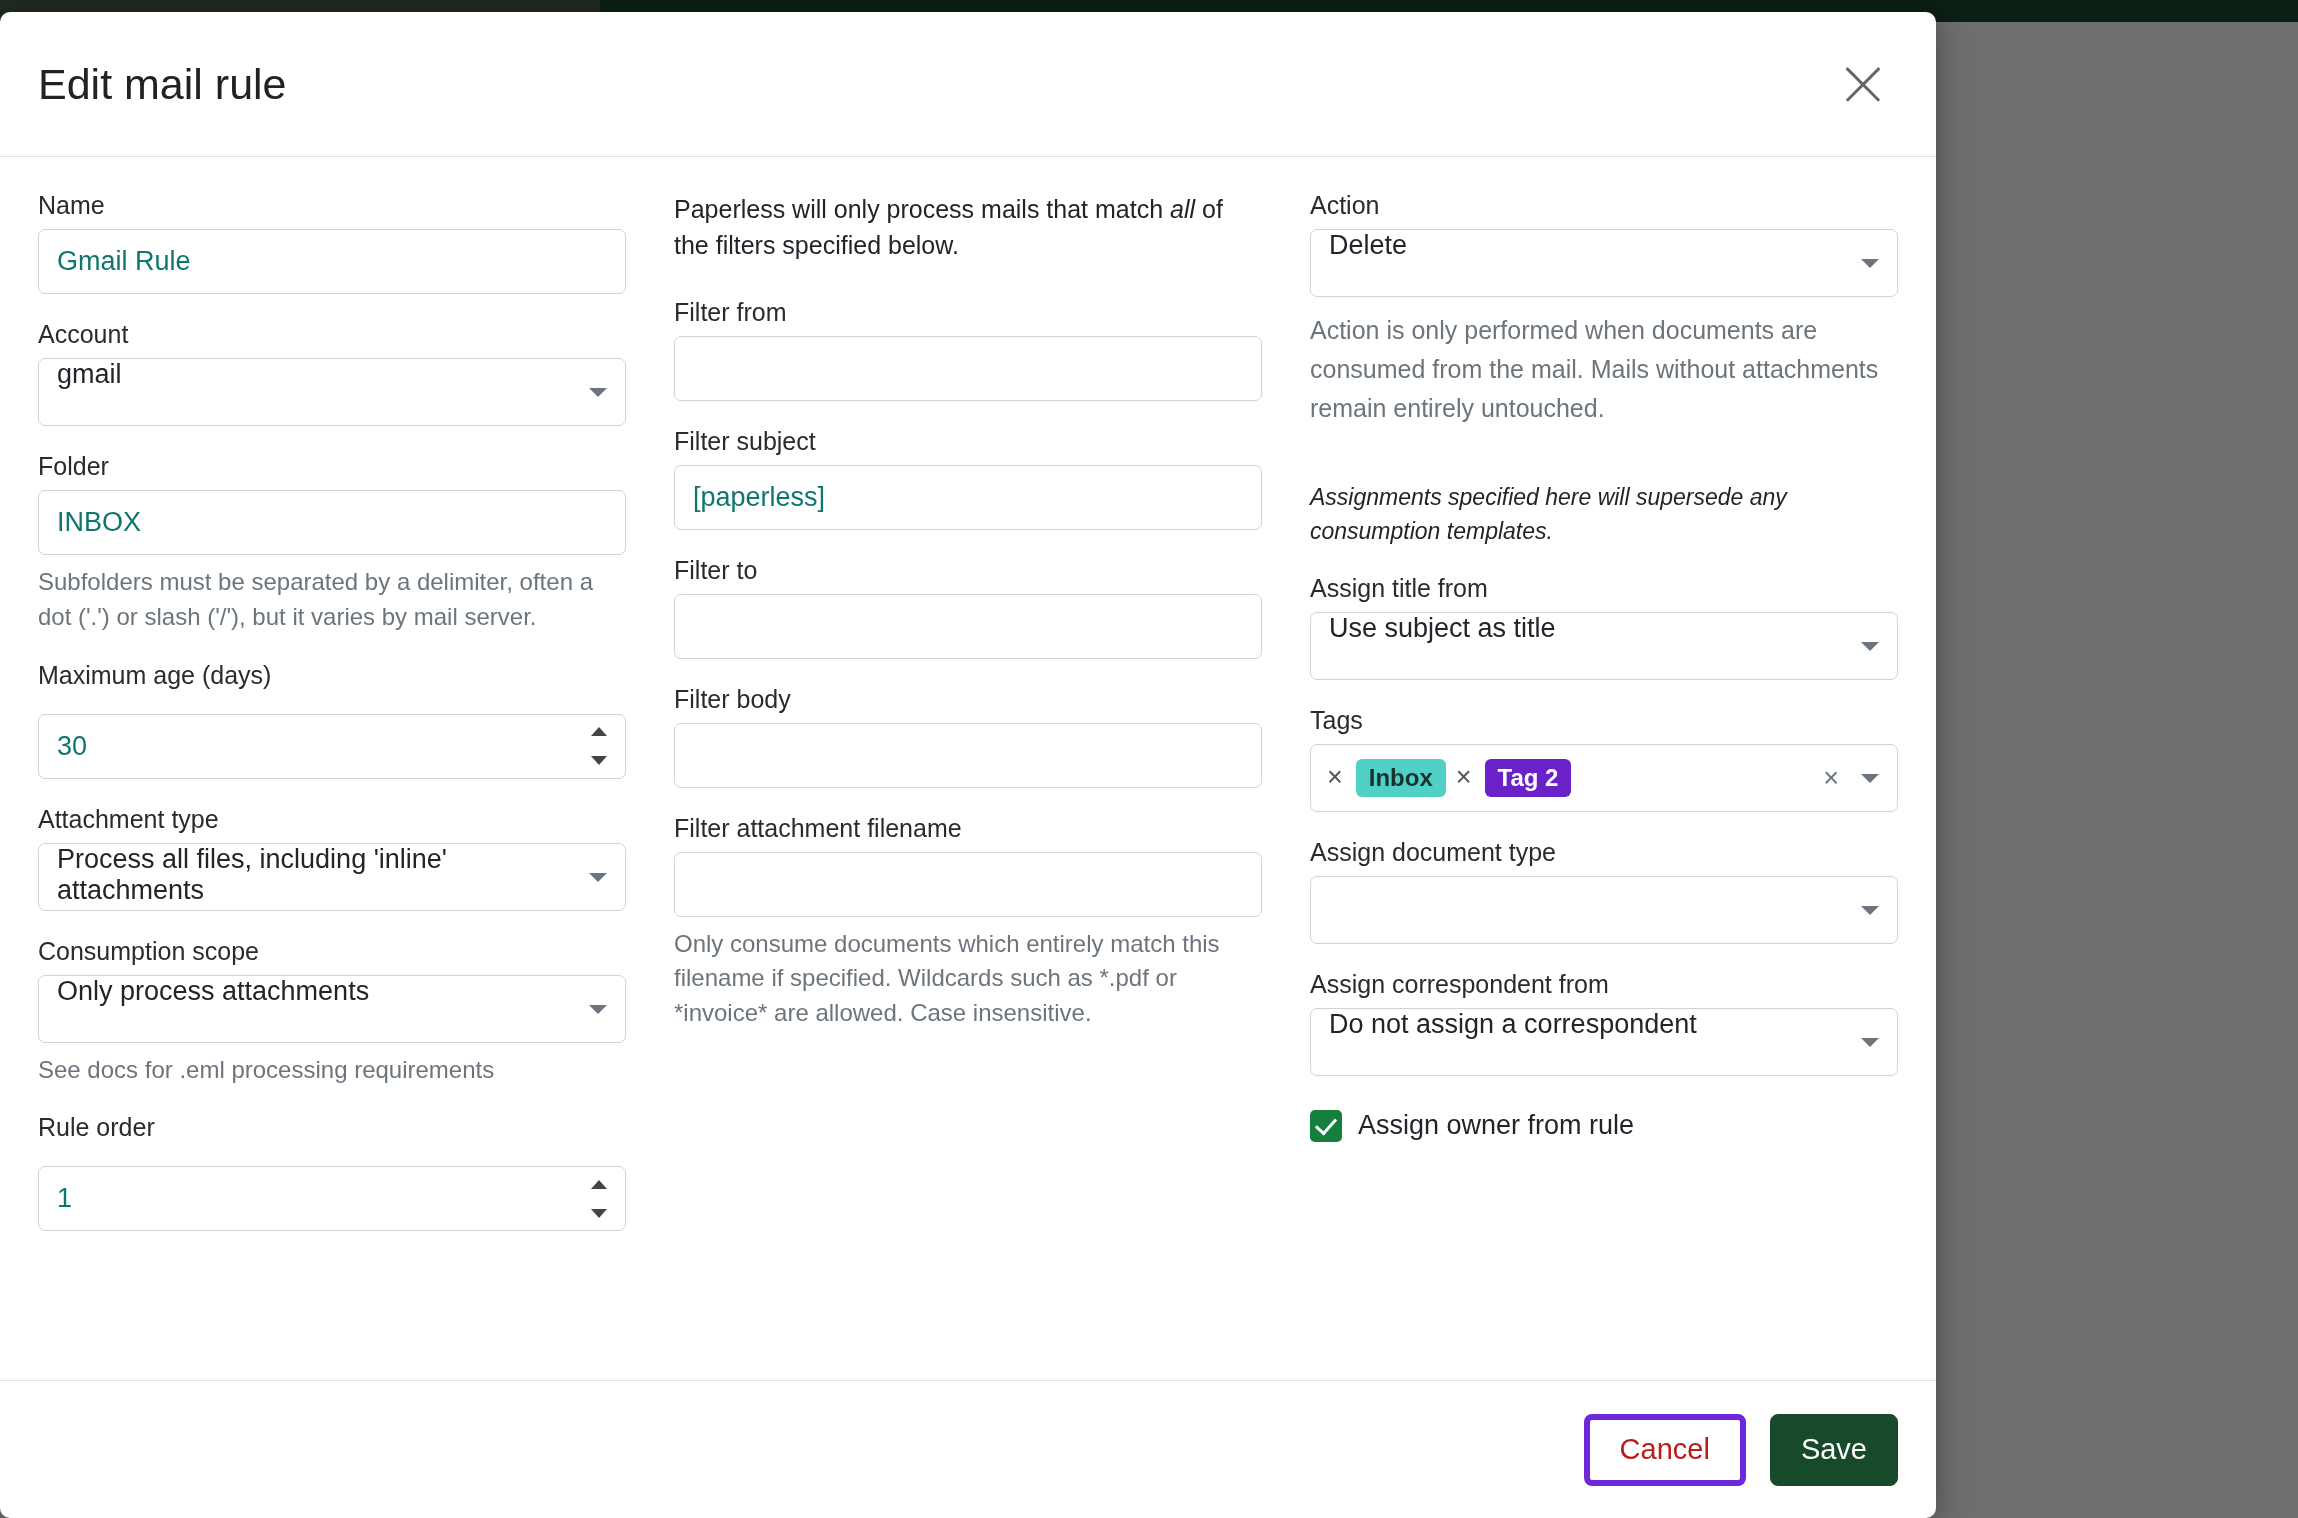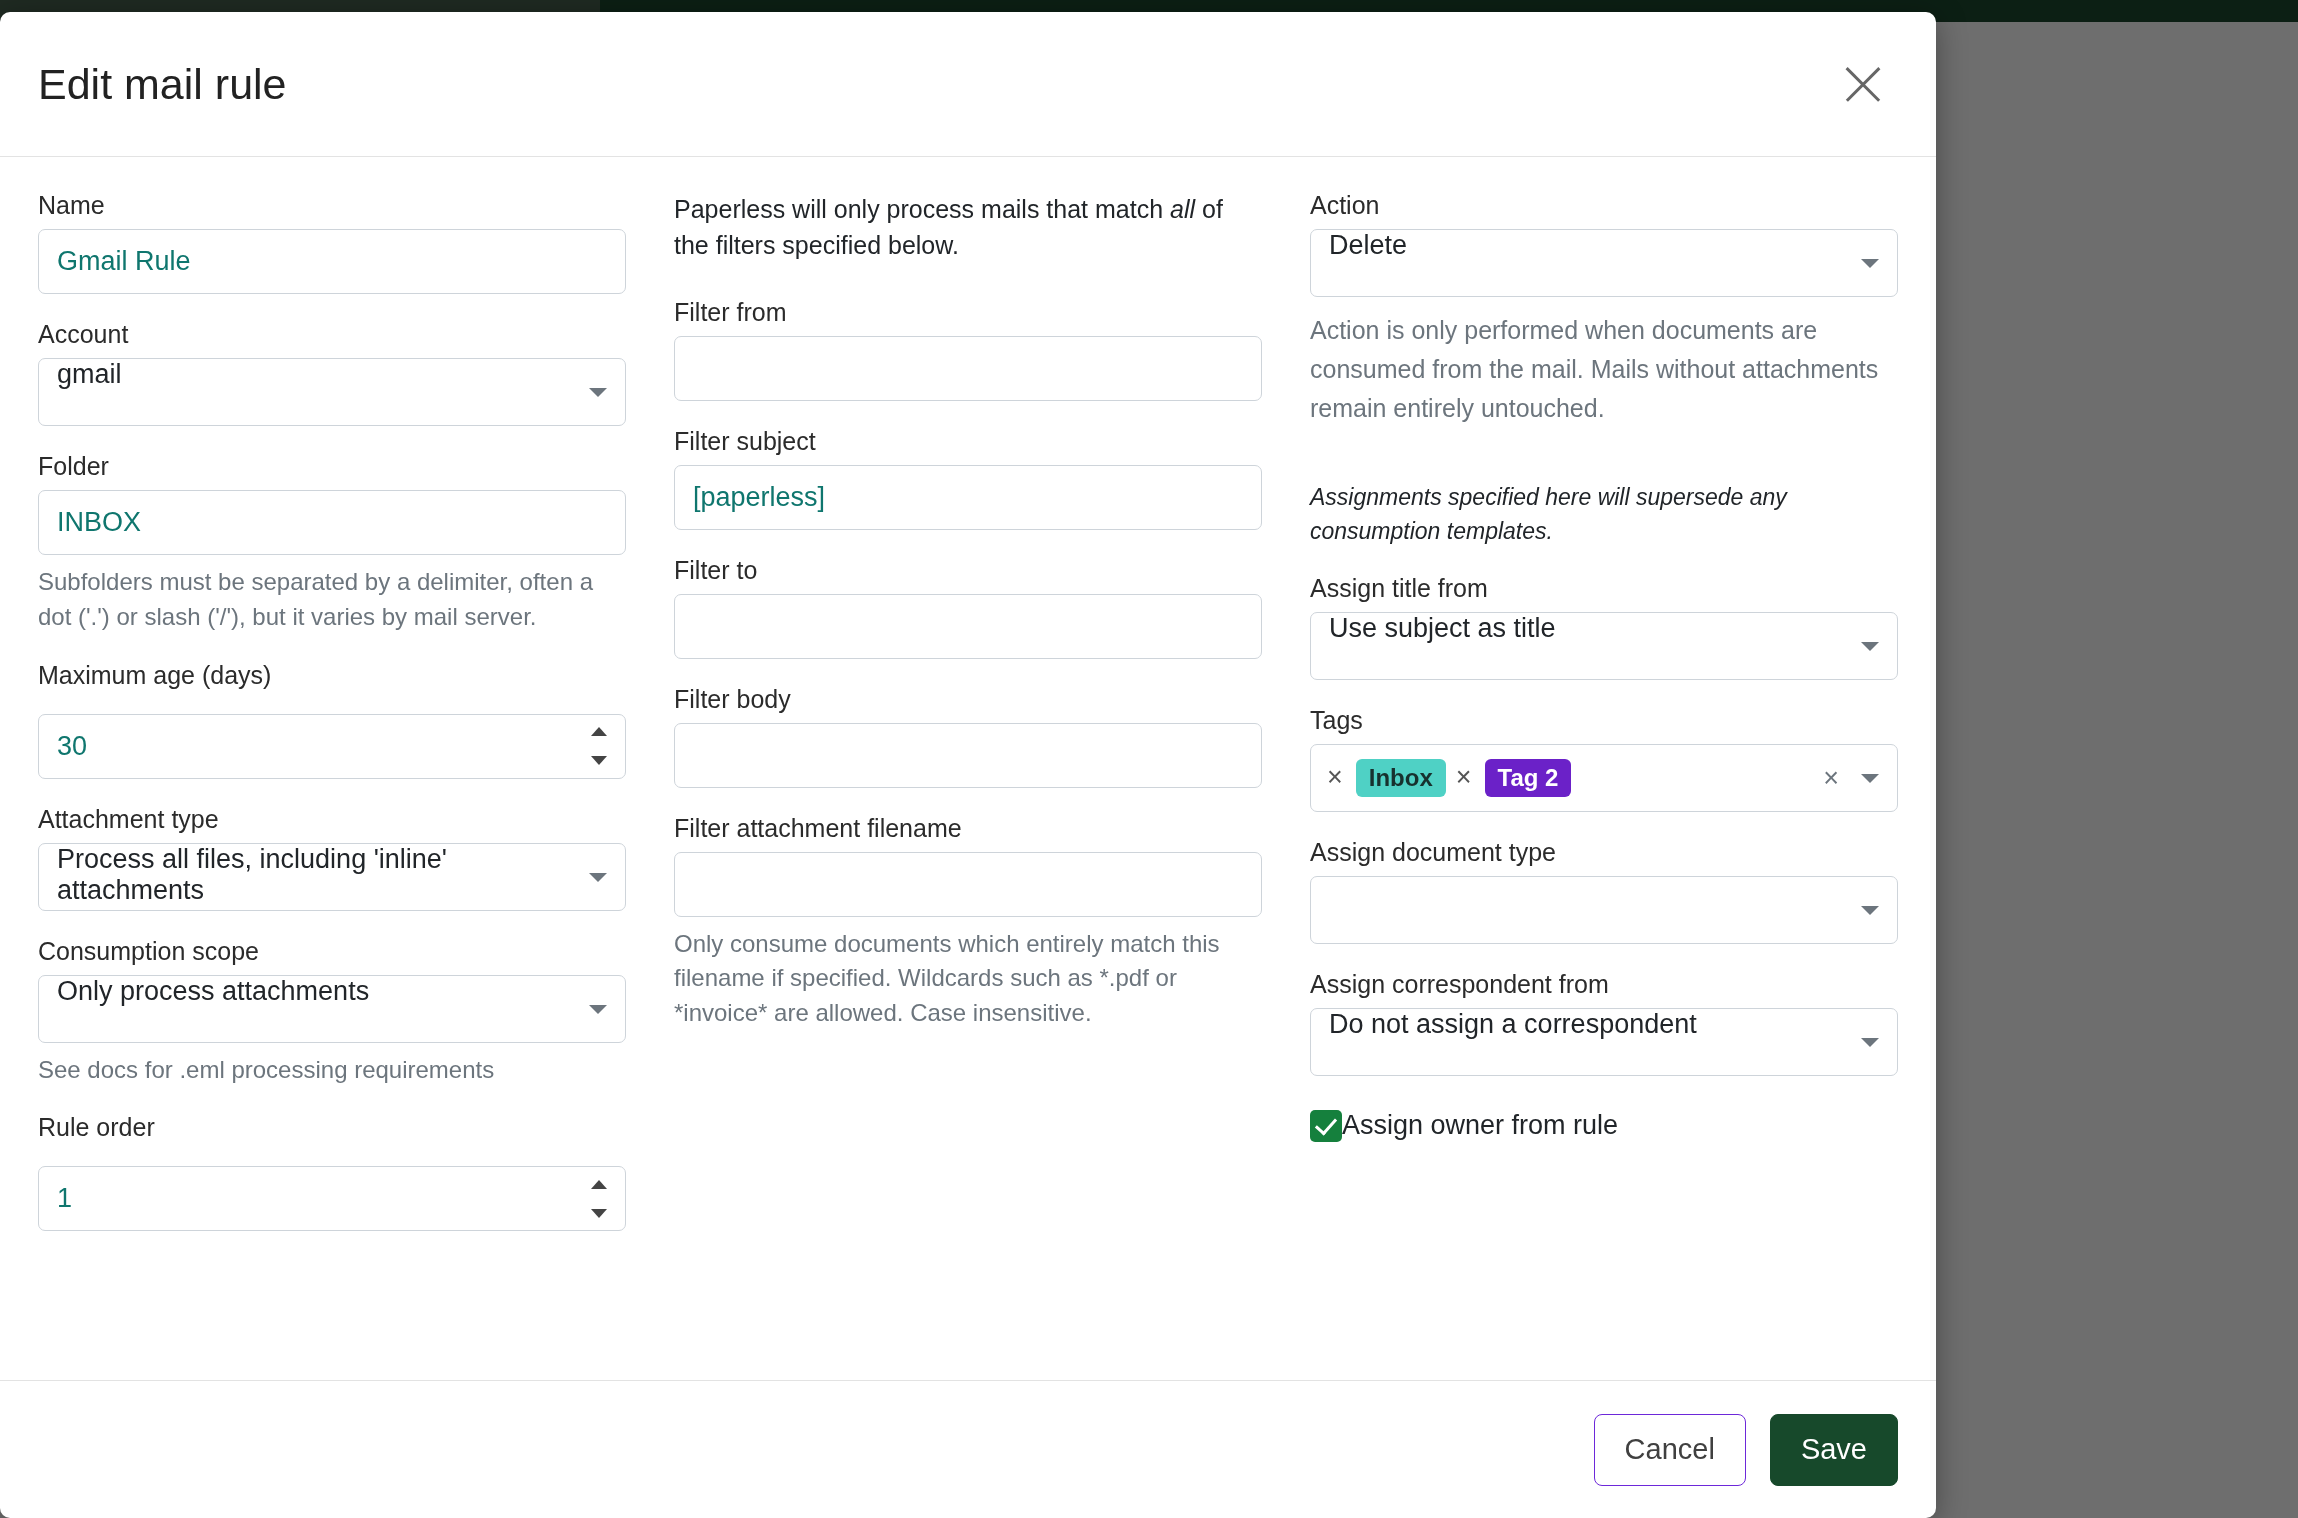--- a/index.html
+++ b/index.html
@@ -232,20 +232,21 @@
     margin-top: -4px;
     width: 0; height: 0;
     border-left: 9px solid transparent;
     border-right: 9px solid transparent;
     border-top: 9px solid #6c757d;
   }
 
   .checkbox-row {
     display: flex;
     align-items: center;
+    gap: 16px;
     margin-top: 34px;
   }
   .cb {
     width: 32px; height: 32px;
     border-radius: 5px;
     background: #15803d;
     position: relative;
     cursor: pointer;
   }
   .cb::after {
@@ -276,22 +277,22 @@
     font-size: 29px;
     padding: 0 30px;
     display: flex;
     align-items: center;
     justify-content: center;
     cursor: pointer;
     font-family: "Liberation Sans", sans-serif;
   }
   .btn-cancel {
     background: #fff;
-    color: #404040;
-    border: 1px solid #6d28d9;
+    color: #b91c1c;
+    border: 6px solid #6d28d9;
     min-width: 148px;
   }
   .btn-save {
     background: #17492b;
     color: #fff;
     border: 1px solid #17492b;
     min-width: 126px;
   }
 </style>
 </head>

